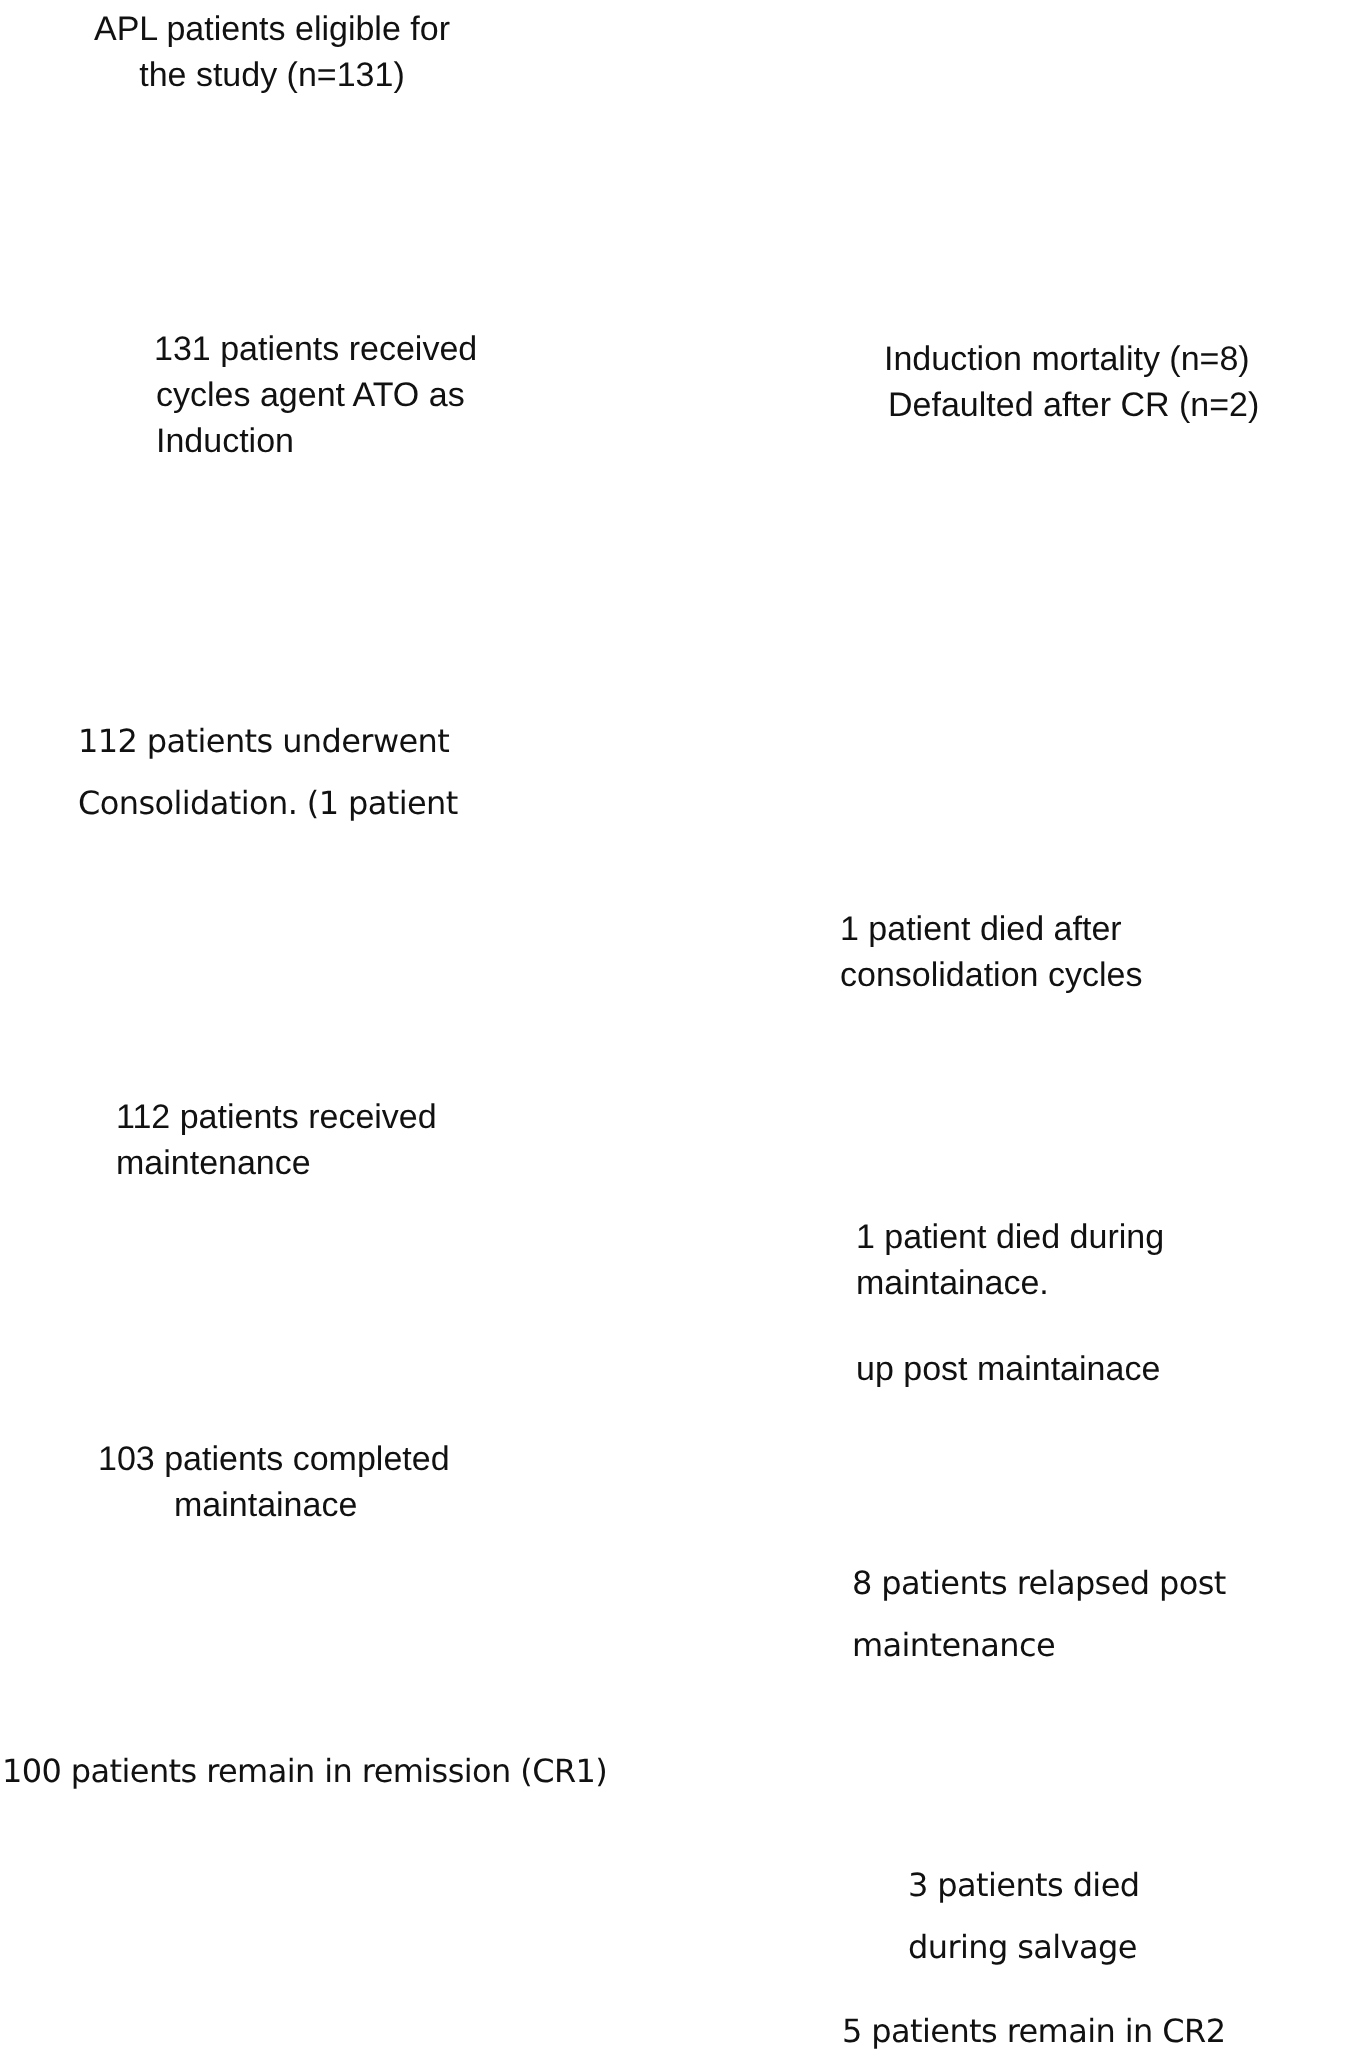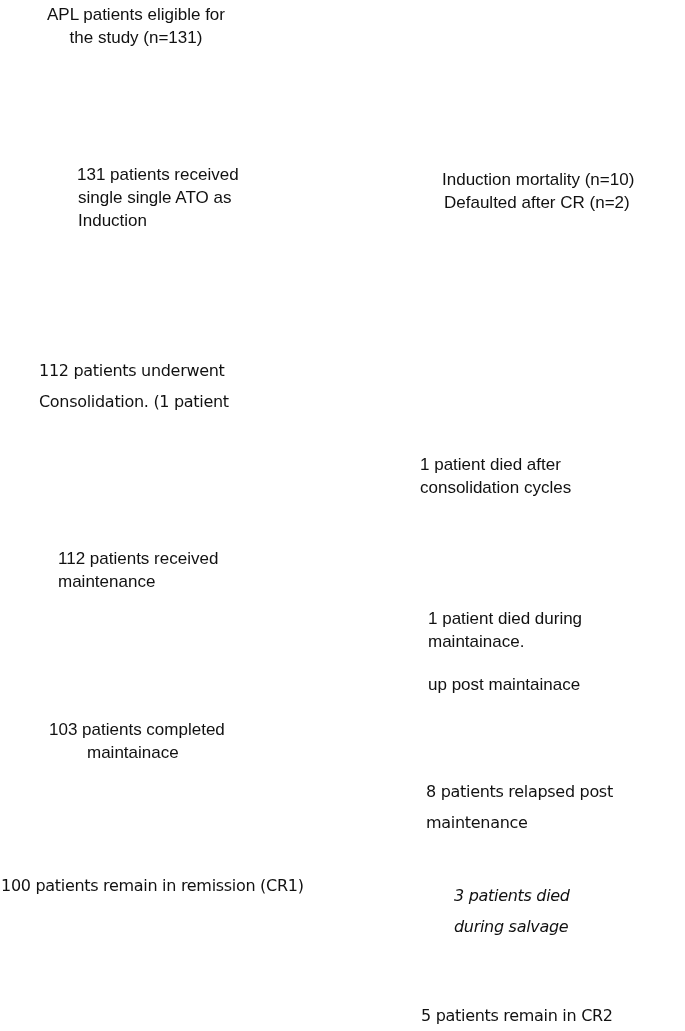--- a/index.html
+++ b/index.html
@@ -12,21 +12,21 @@
 </head>
 <body>
 
 <div class="node arial" style="left:47px; top:3px; text-align:center;">
   <span class="line">APL patients eligible for</span>
   <span class="line">the study (n=131)</span>
 </div>
 
 <div class="node arial" style="left:77px; top:163px;">
   <span class="line">131 patients received</span>
-  <span class="line" style="padding-left:1px;">single single ATO as</span>
+  <span class="line" style="padding-left:1px;">cycles agent ATO as</span>
   <span class="line" style="padding-left:1px;">Induction</span>
 </div>
 
 <div class="node calibri" style="left:39px; top:355px;">
   <span class="line">112 patients underwent</span>
   <span class="line">Consolidation. (1 patient</span>
 </div>
 
 <div class="node arial" style="left:58px; top:547px;">
   <span class="line">112 patients received</span>
@@ -36,21 +36,21 @@
 <div class="node arial" style="left:49px; top:718px;">
   <span class="line">103 patients completed</span>
   <span class="line" style="padding-left:6px;margin-left:32px;">maintainace</span>
 </div>
 
 <div class="node calibri" style="left:1px; top:870px;">
   <span class="line">100 patients remain in remission (CR1)</span>
 </div>
 
 <div class="node arial" style="left:442px; top:168px;">
-  <span class="line">Induction mortality (n=10)</span>
+  <span class="line">Induction mortality (n=8)</span>
   <span class="line" style="padding-left:2px;">Defaulted after CR (n=2)</span>
 </div>
 
 <div class="node arial" style="left:420px; top:453px;">
   <span class="line">1 patient died after</span>
   <span class="line">consolidation cycles</span>
 </div>
 
 <div class="node arial" style="left:428px; top:607px;">
   <span class="line">1 patient died during</span>
@@ -59,20 +59,20 @@
 
 <div class="node arial" style="left:428px; top:673px;">
   <span class="line">up post maintainace</span>
 </div>
 
 <div class="node calibri" style="left:426px; top:776px;">
   <span class="line">8 patients relapsed post</span>
   <span class="line">maintenance</span>
 </div>
 
-<div class="node calibri" style="left:454px; top:880px;font-style:italic;">
+<div class="node calibri" style="left:454px; top:927px;">
   <span class="line">3 patients died</span>
   <span class="line">during salvage</span>
 </div>
 
 <div class="node calibri" style="left:421px; top:1000px;">
   <span class="line">5 patients remain in CR2</span>
 </div>
 
 </body></html>

